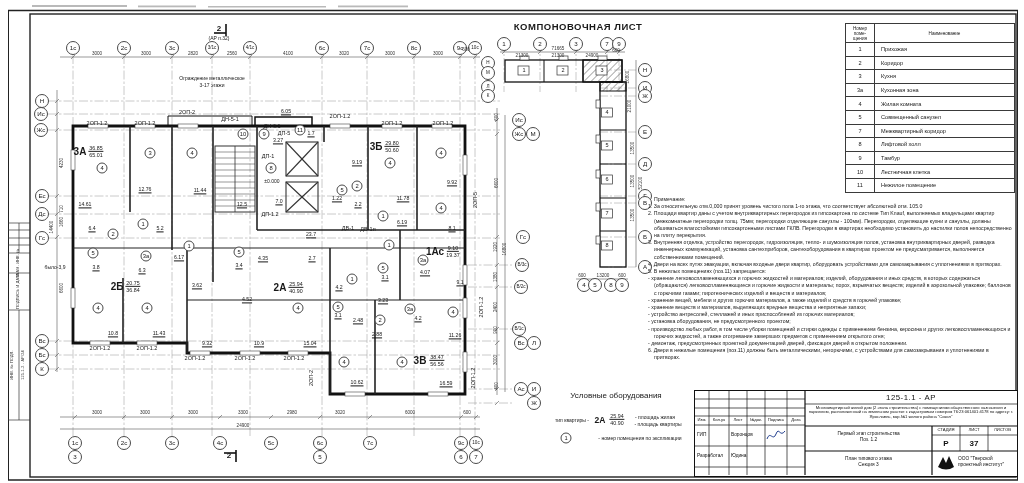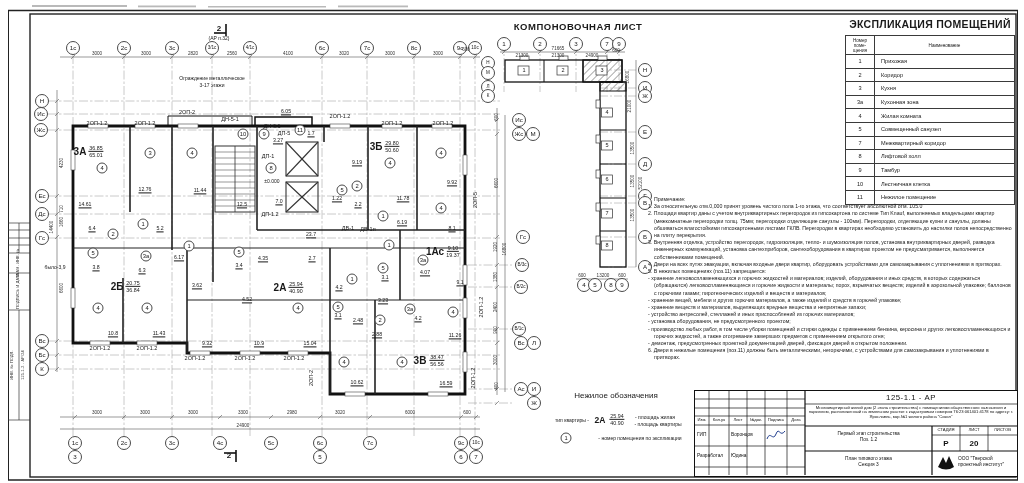--- a/index.html
+++ b/index.html
@@ -507,37 +507,36 @@
       <span class="lbl dim" style="left: 616px; top: 51px; transform: translate(-50%, -50%);">600</span>
       <span class="lbl dim" style="left: 628px; top: 77px; transform: translate(-50%, -50%) rotate(-90deg);">16800</span>
       <span class="lbl dim" style="left: 630px; top: 106px; transform: translate(-50%, -50%) rotate(-90deg);">21000</span>
       <span class="lbl dim" style="left: 633px; top: 148px; transform: translate(-50%, -50%) rotate(-90deg);">13500</span>
       <span class="lbl dim" style="left: 633px; top: 181px; transform: translate(-50%, -50%) rotate(-90deg);">13500</span>
       <span class="lbl dim" style="left: 633px; top: 215px; transform: translate(-50%, -50%) rotate(-90deg);">13500</span>
       <span class="lbl dim" style="left: 641px; top: 183px; transform: translate(-50%, -50%) rotate(-90deg);">52100</span>
       <span class="lbl dim" style="left: 582px; top: 276px; transform: translate(-50%, -50%);">600</span>
       <span class="lbl dim" style="left: 603px; top: 276px; transform: translate(-50%, -50%);">13200</span>
       <span class="lbl dim" style="left: 622px; top: 276px; transform: translate(-50%, -50%);">600</span>
-      <span class="lbl lg-title" style="left: 616px; top: 396px; transform: translate(-50%, -50%);">Нежилое обозначения</span>
+      <span class="lbl lg-title" style="left: 616px; top: 396px; transform: translate(-50%, -50%);">Условные оборудования</span>
       <span class="lbl tiny" style="left: 572px; top: 420px; transform: translate(-50%, -50%);">тип квартиры -</span>
       <span class="lbl lg-apt" style="left: 600px; top: 420px; transform: translate(-50%, -50%);">2А</span>
       <span class="lbl frt" style="left: 617px; top: 417px; transform: translate(-50%, -50%);">25.94</span>
       <span class="lbl frb" style="left: 617px; top: 424px; transform: translate(-50%, -50%);">40.90</span>
       <span class="lbl tiny" style="left: 655px; top: 417px; transform: translate(-50%, -50%);">- площадь жилая</span>
       <span class="lbl tiny" style="left: 658px; top: 424px; transform: translate(-50%, -50%);">- площадь квартиры</span>
       <span class="lbl rc" style="left: 566px; top: 438px; transform: translate(-50%, -50%);">1</span>
       <span class="lbl tiny" style="left: 640px; top: 438px; transform: translate(-50%, -50%);">- номер помещения по экспликации</span>
       <span class="lbl strip" style="left: 19px; top: 263px; transform: translate(-50%, -50%) rotate(-90deg);">ВЗАМ. ИНВ. №</span>
       <span class="lbl strip" style="left: 19px; top: 291px; transform: translate(-50%, -50%) rotate(-90deg);">ПОДПИСЬ И ДАТА</span>
       <span class="lbl strip" style="left: 13px; top: 365px; transform: translate(-50%, -50%) rotate(-90deg);">ИНВ. № ПОДЛ.</span>
       <span class="lbl strip" style="left: 24px; top: 365px; transform: translate(-50%, -50%) rotate(-90deg);">125-1.2 - АР/24</span>
     </div>
 
   <div class="explication">
-    <div class="exp-title">ЭКСПЛИКАЦИЯ ПОМЕЩЕНИЙ</div>
     <table>
       <thead>
         <tr>
           <th>Номер поме- щения</th>
           <th>Наименование</th>
         </tr>
       </thead>
       <tbody>
           <tr>
             <td>1</td>
@@ -648,21 +647,21 @@
     <div class="st" style="left:2px;top:62px;">Разработал</div>
     <div class="st" style="left:36px;top:62px;">Юдина</div>
     <div class="st st-c" style="left:112px;top:40px;width:123px;">
       <div>Первый этап строительства</div>
       <div>Поз. 1.2</div>
     </div>
     <div class="st st-hdr" style="left:237px;top:37px;width:28px;">СТАДИЯ</div>
     <div class="st st-hdr" style="left:265px;top:37px;width:28px;">ЛИСТ</div>
     <div class="st st-hdr" style="left:293px;top:37px;width:29px;">ЛИСТОВ</div>
     <div class="st st-val" style="left:237px;top:48px;width:28px;">Р</div>
-    <div class="st st-val" style="left:265px;top:48px;width:28px;">20</div>
+    <div class="st st-val" style="left:265px;top:48px;width:28px;">37</div>
     <div class="st st-c" style="left:112px;top:65px;width:123px;">
       <div>План типового этажа</div>
       <div>Секция 3</div>
     </div>
     <div class="st" style="left:241px;top:63px;width:20px;height:18px;">
       <svg width="20" height="18">
           <path d="M2,13 L7,3 L10,9 L13,2 L18,13 Q10,18 2,13 Z" fill="#111"></path>
         </svg>
     </div>
     <div class="st st-company" style="left:263px;top:65px;width:57px;">ООО "Тверской проектный институт"</div>

